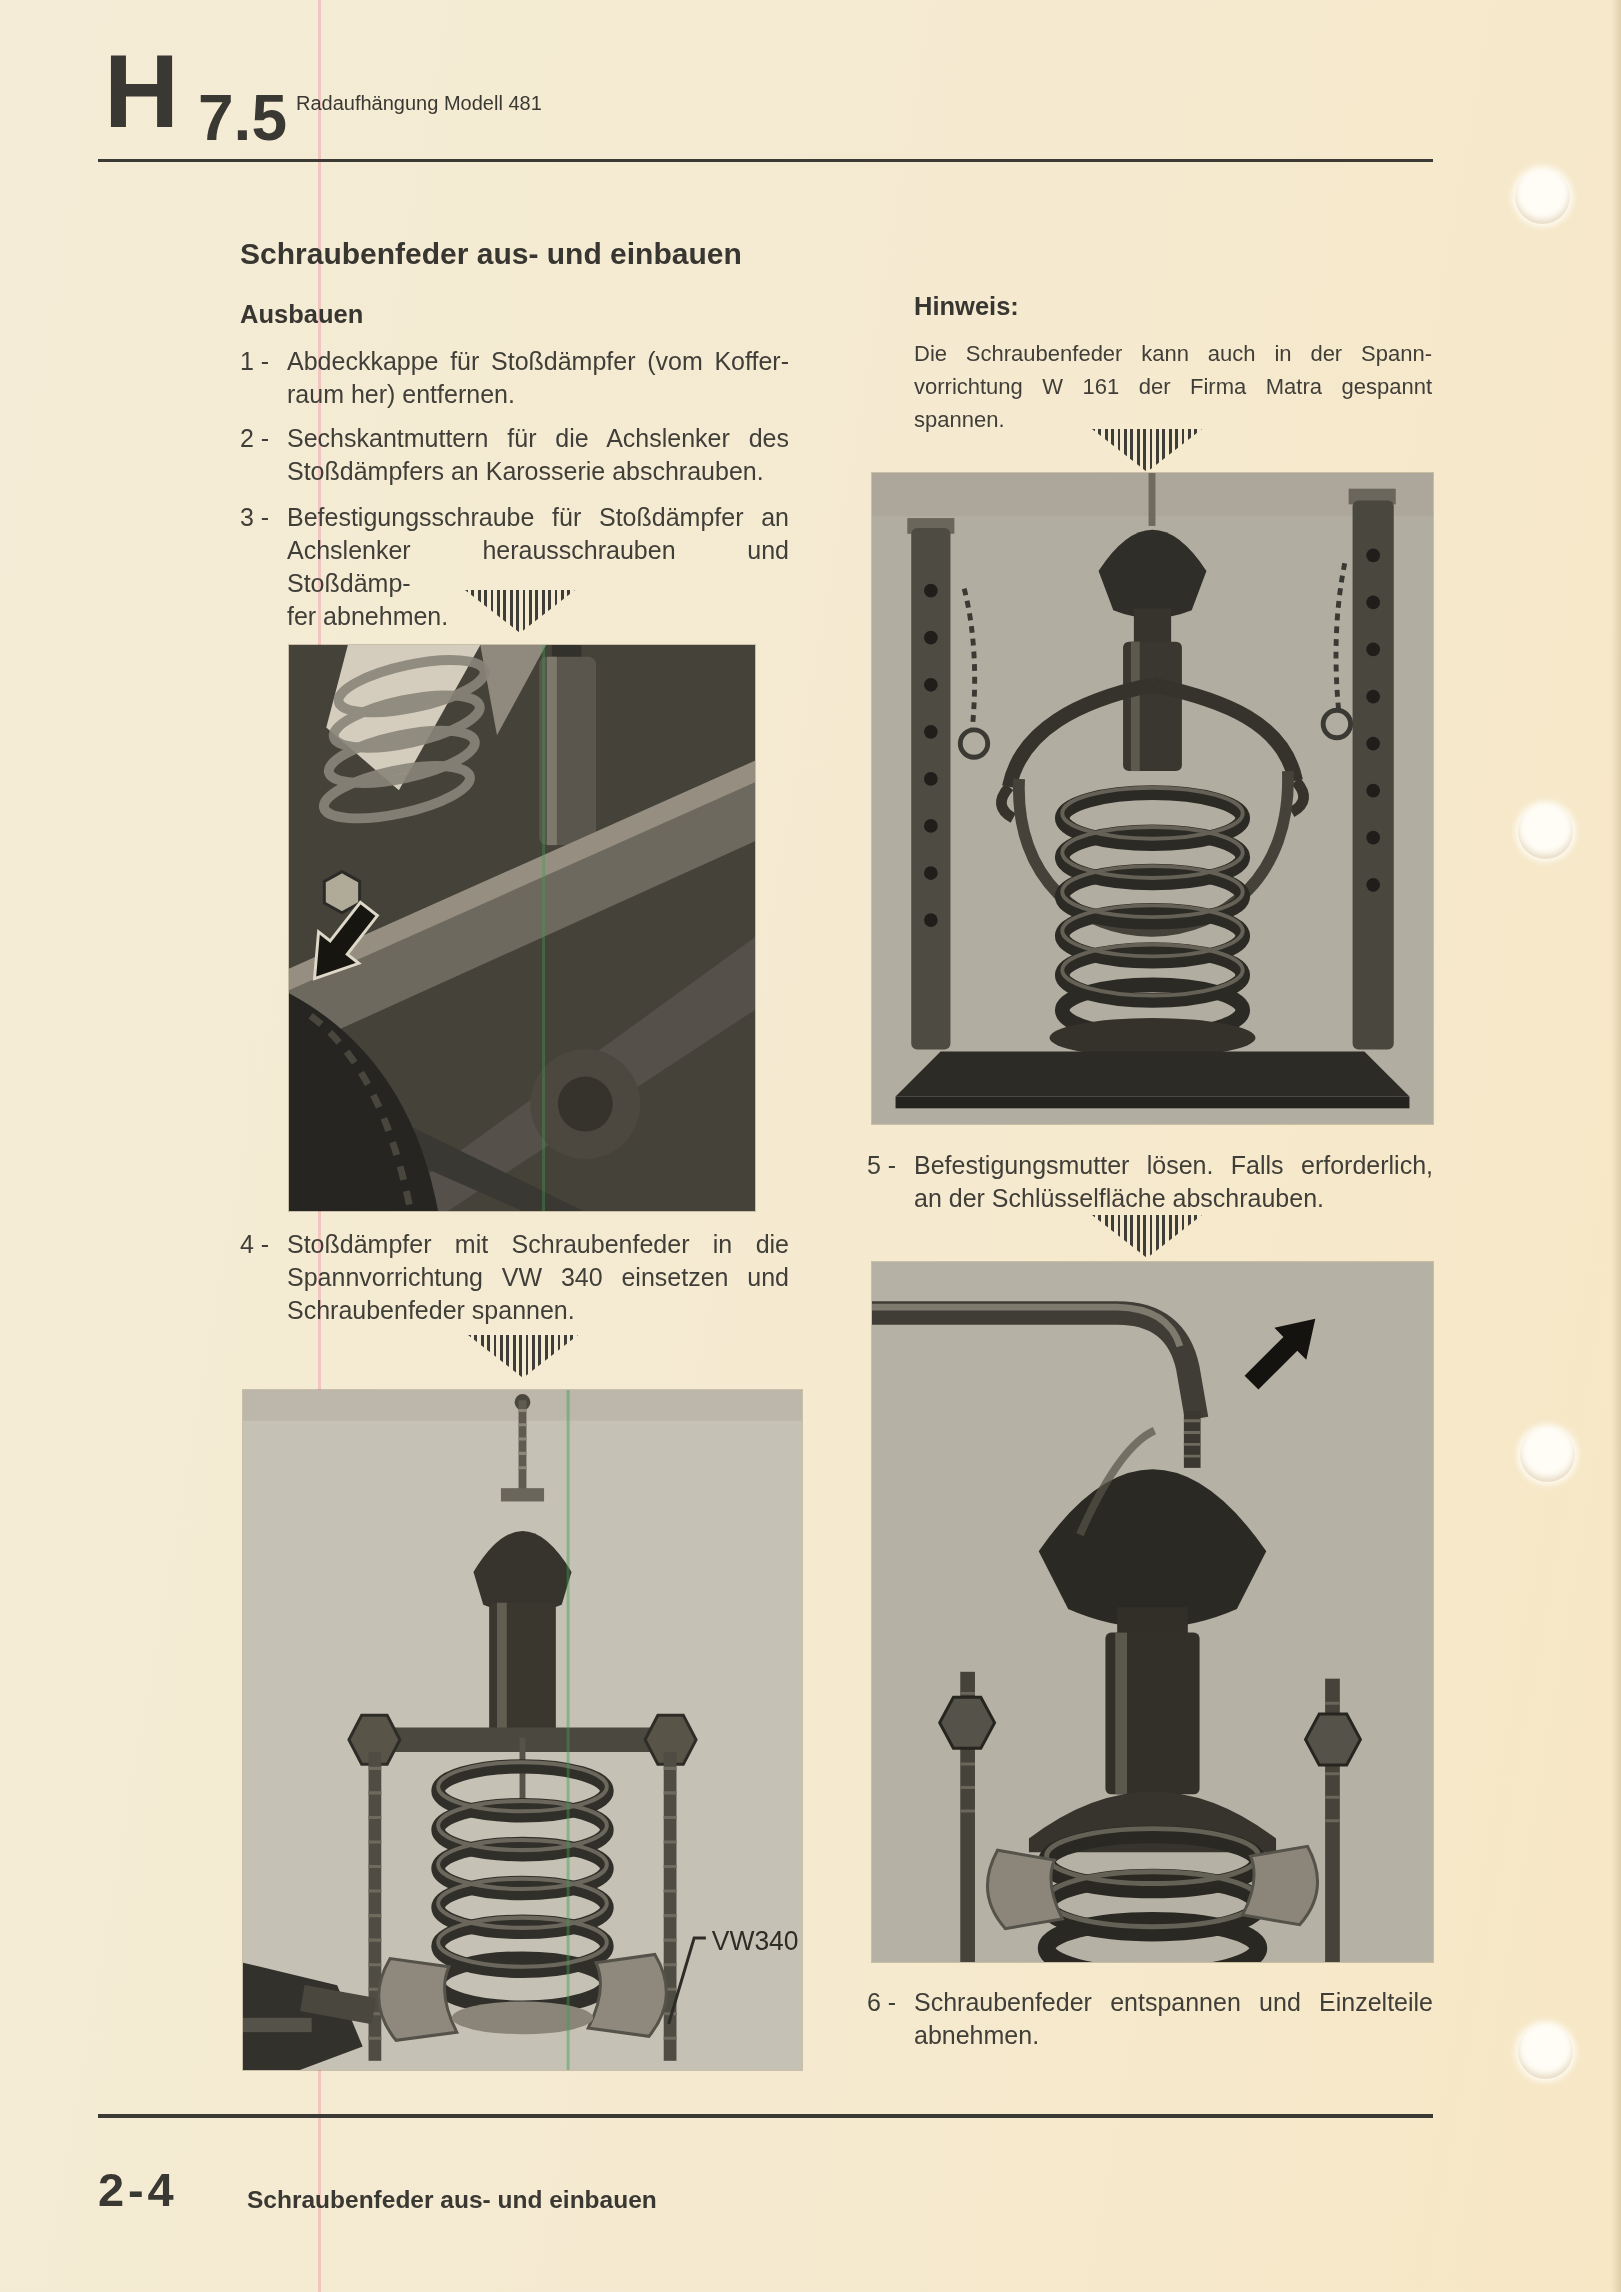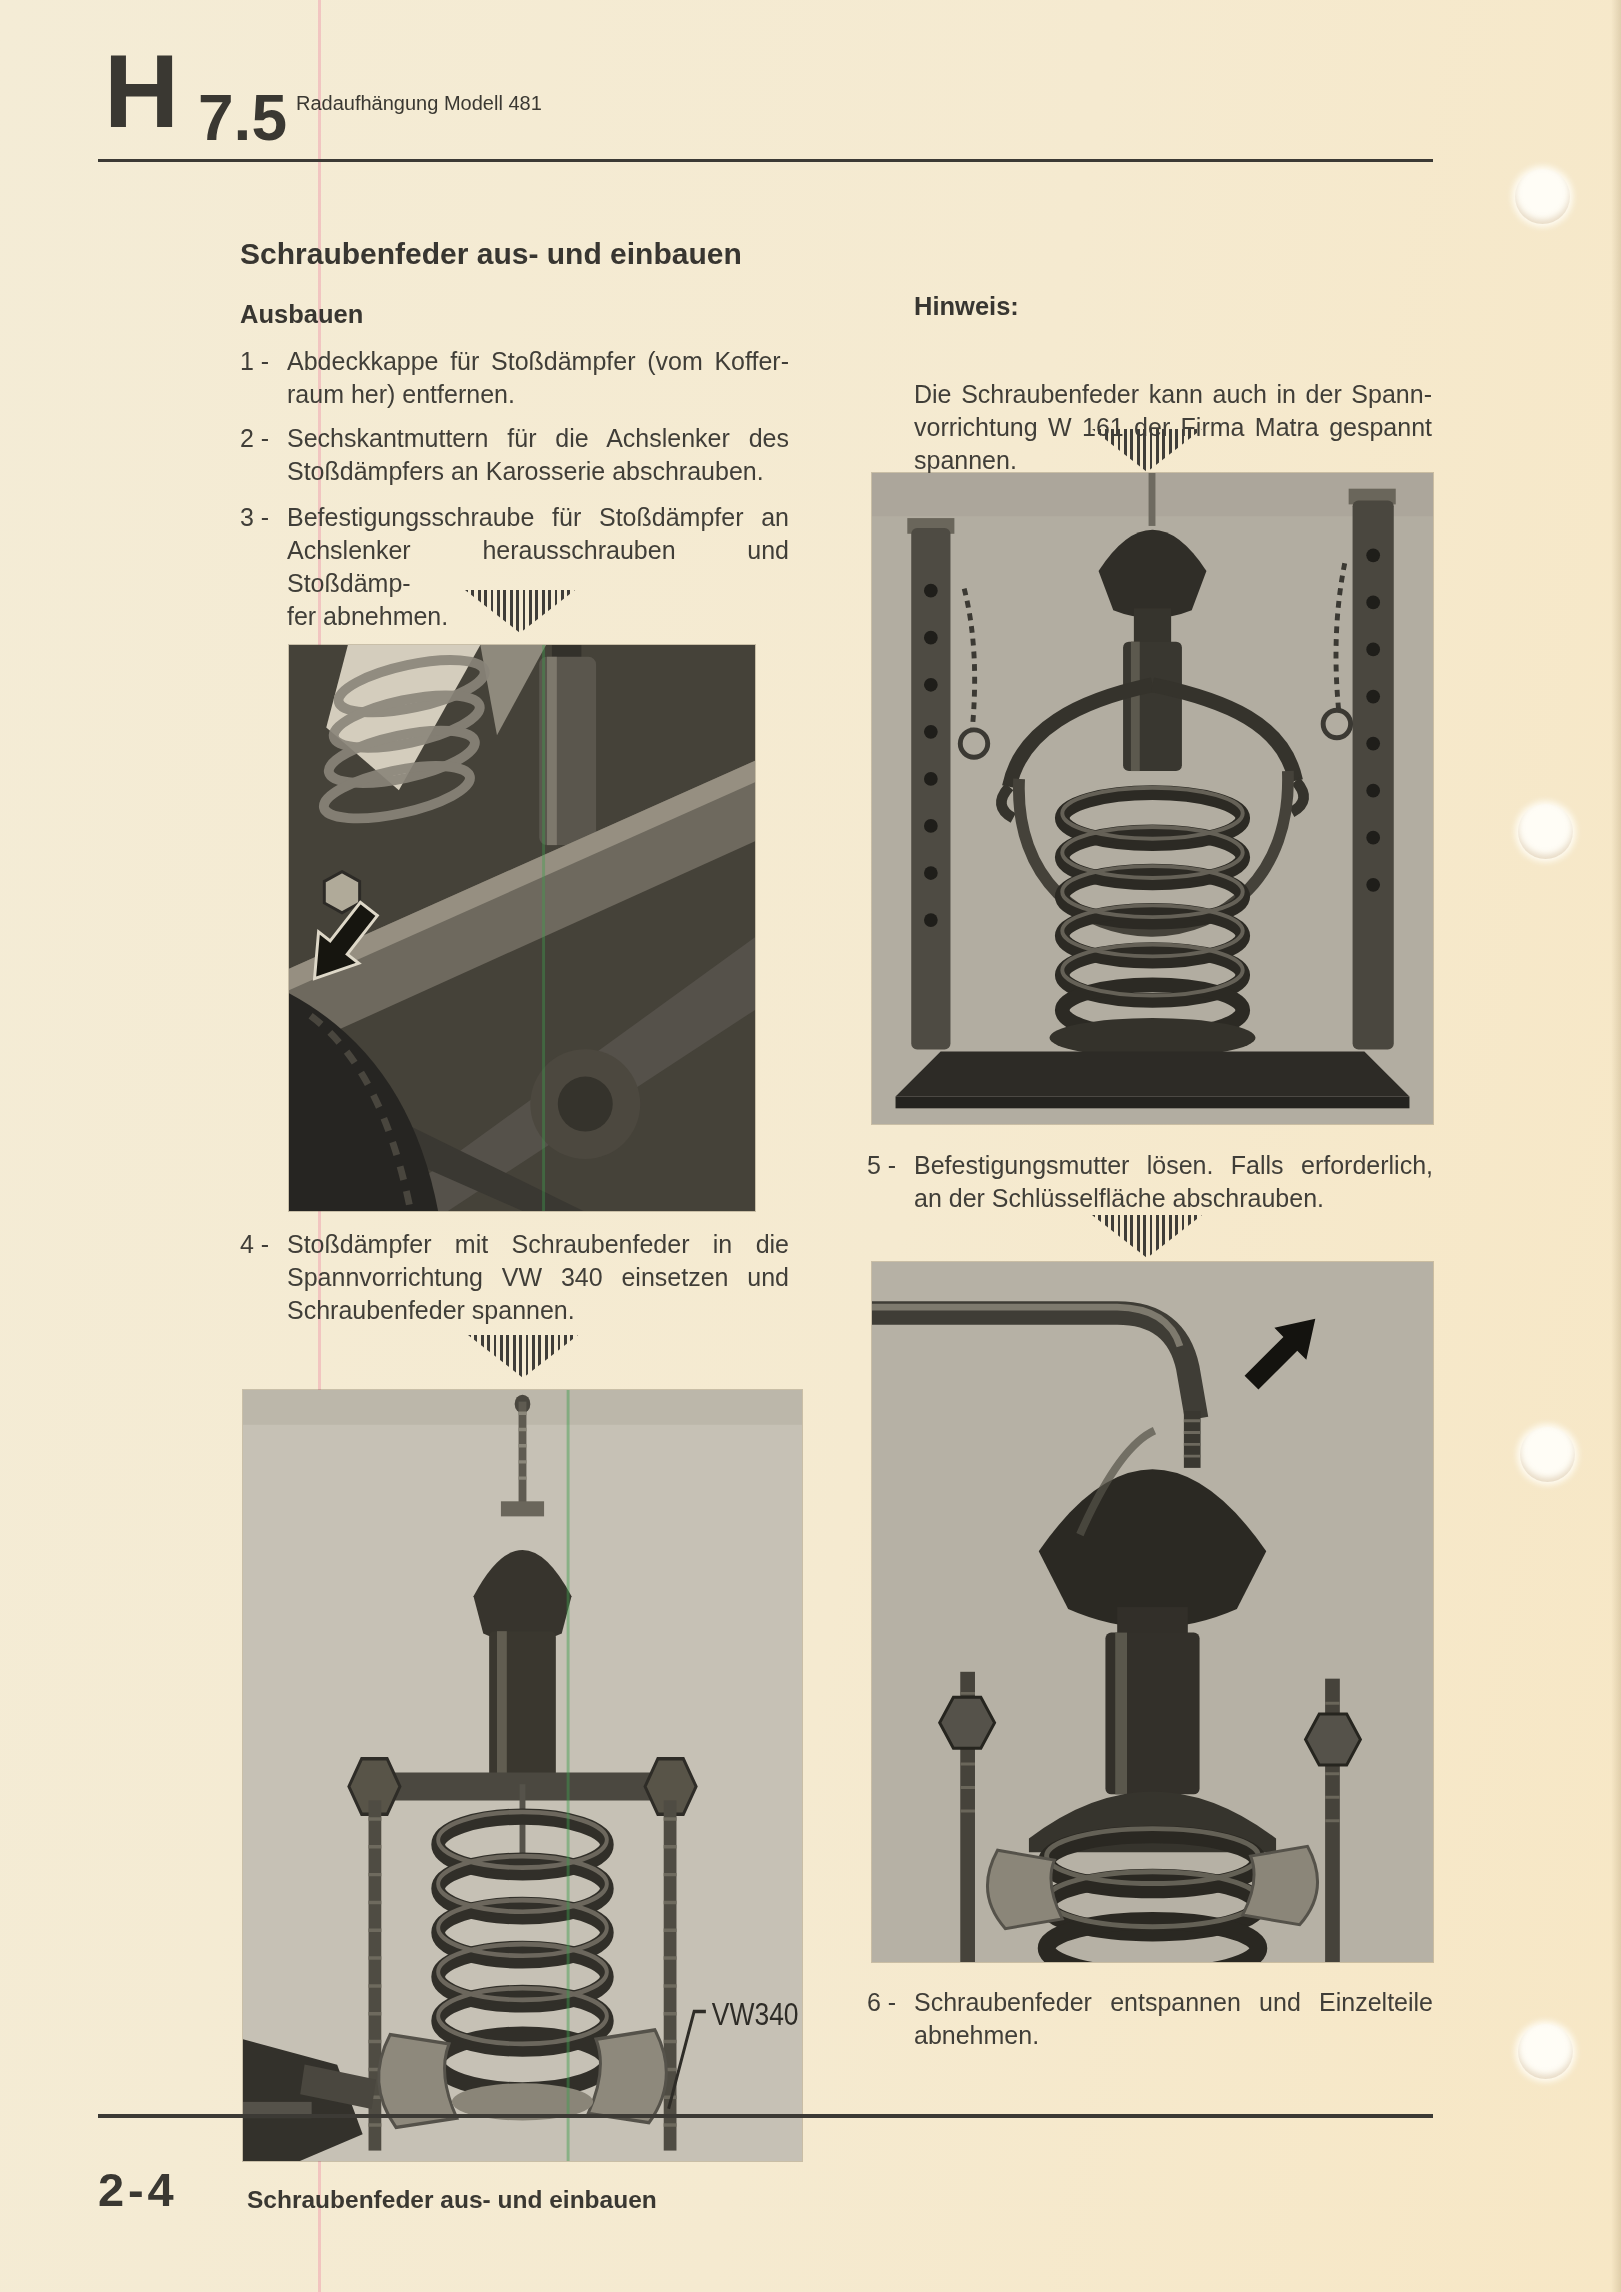--- a/index.html
+++ b/index.html
@@ -22,21 +22,21 @@
   .hdr-title{font-size:20px;color:#3a3832;}
   .rule{position:absolute;background:#3c3a35;}
   .main-title{font-size:30px;font-weight:bold;color:#383631;}
   .col-heading{font-size:25.5px;font-weight:bold;color:#383631;}
   
   .step{position:absolute;display:flex;font-size:25px;line-height:33px;color:#403e38;}
   .step .num{width:47px;flex:none;}
   .stext{flex:1;}
   .tline{text-align:justify;text-align-last:justify;}
   .tline.tlast{text-align-last:left;}
-  .note-body{position:absolute;font-size:25px;line-height:33px;color:#403e38;margin-top:41px;}
+  .note-body{position:absolute;font-size:22px;line-height:33px;color:#403e38;}
   
   .marker{position:absolute;width:110px;height:43px;
     background:repeating-linear-gradient(90deg,#3f3d38 0 2.9px,rgba(63,61,56,0) 2.9px 6.4px);
     clip-path:polygon(0 0,100% 0,50% 100%);}
   
   .photo{position:absolute;box-shadow:0 0 0 1px rgba(70,60,40,.25);}
   .photo svg{display:block;width:100%;height:100%;}
   
   .ftr-num{font-size:47px;font-weight:bold;letter-spacing:3.9px;color:#3a3832;}
   .ftr-title{font-size:24.5px;font-weight:bold;color:#3a3832;}
@@ -124,21 +124,21 @@
     <span class="num">4 -</span>
     <span class="stext">
         <div class="tline">Stoßdämpfer mit Schraubenfeder in die</div>
         <div class="tline">Spannvorrichtung VW 340 einsetzen und</div>
         <div class="tline tlast">Schraubenfeder spannen.</div>
       </span>
   </div>
 
   <div class="marker" style="left:468px;top:1335px;"></div>
 
-  <div class="photo" style="left:243px;top:1390px;width:559px;height:771px;">
+  <div class="photo" style="left:243px;top:1390px;width:559px;height:680px;">
     <svg viewBox="0 0 570 665" preserveAspectRatio="none">
       <rect width="570" height="665" fill="#c6c1b5"></rect>
       <rect x="0" y="0" width="570" height="30" fill="#bcb7aa"></rect>
       <circle cx="285" cy="12" r="8" fill="#4a473f"></circle>
       <rect x="281" y="10" width="8" height="88" fill="#5f5b51"></rect>
       <path d="M281,20 h8 M281,34 h8 M281,48 h8 M281,62 h8 M281,76 h8" stroke="#8b877a" stroke-width="3"></path>
       <rect x="263" y="96" width="44" height="13" fill="#6a665b"></rect>
       <path d="M235,178 Q285,98 335,178 L325,210 Q285,226 245,210 Z" fill="#37342d"></path>
       <rect x="251" y="208" width="68" height="132" rx="5" fill="#3a372f"></rect>
       <rect x="259" y="208" width="10" height="132" fill="#615d51"></rect>

